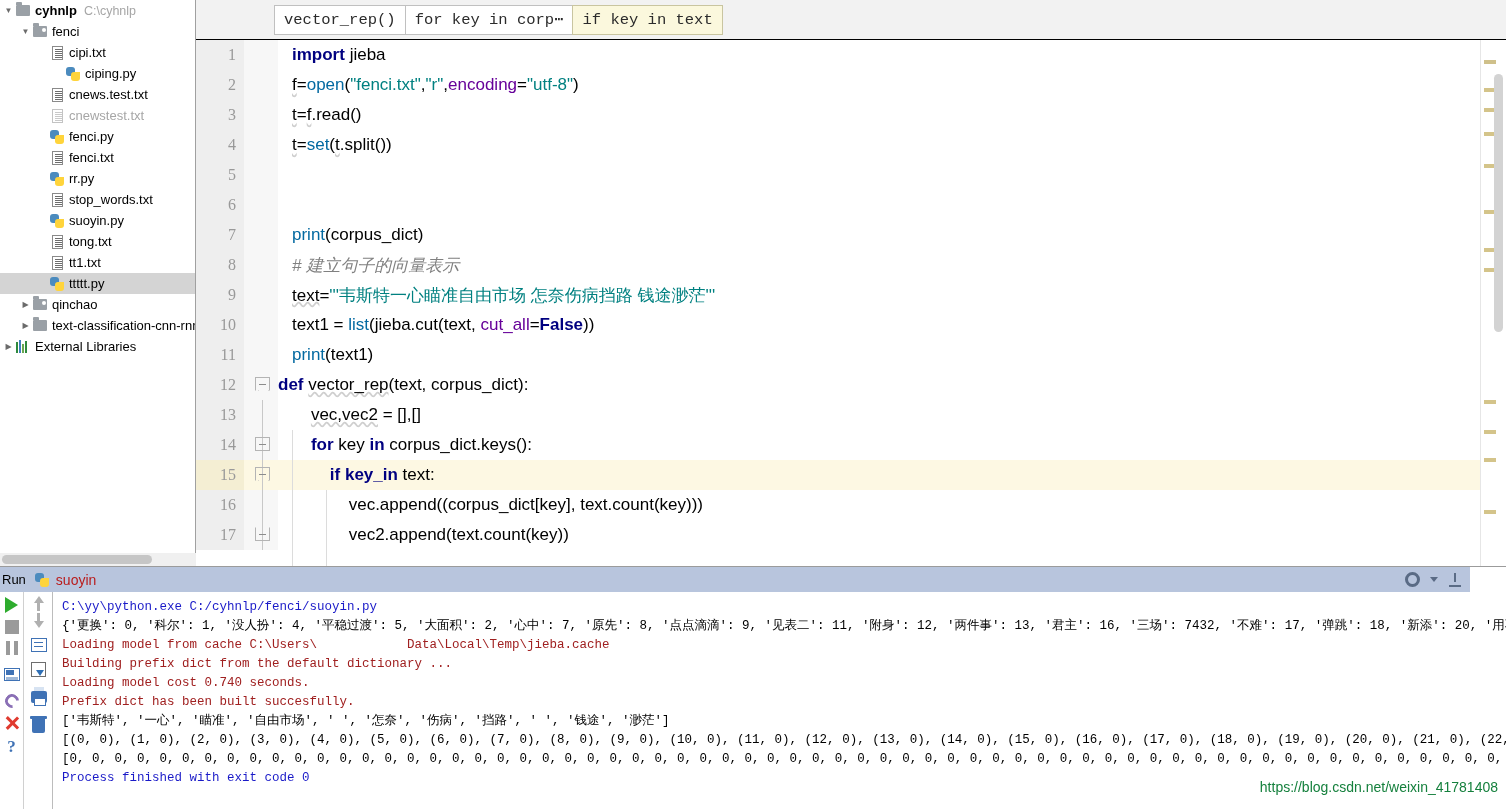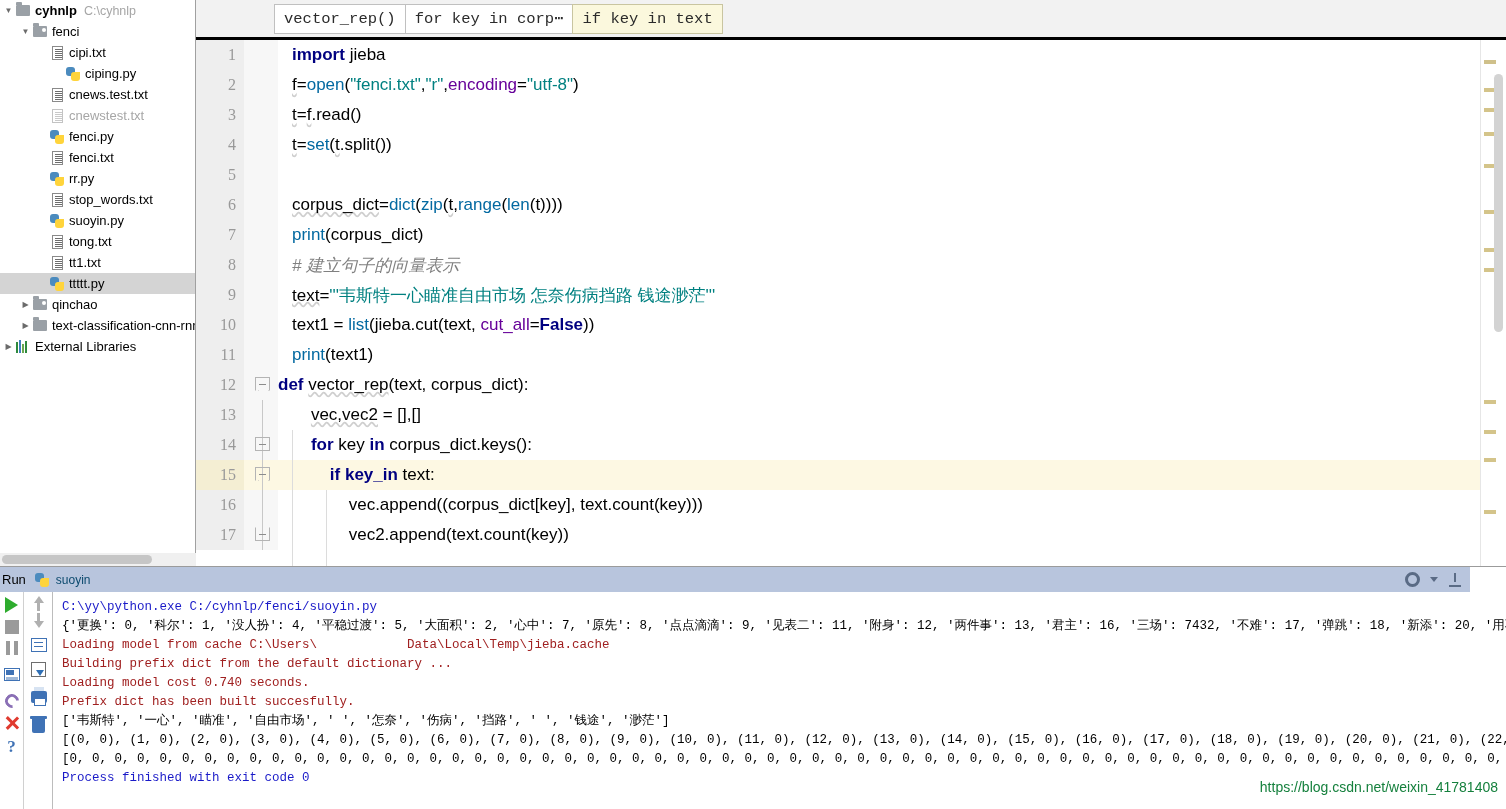--- a/index.html
+++ b/index.html
@@ -108,21 +108,21 @@
   
   #editor-panel {
     position: absolute; left: 196px; top: 0;
     width: 1310px; height: 566px;
     background: #ffffff;
   }
   #breadcrumb-bar {
     position: absolute; left: 0; top: 0;
     width: 1310px; height: 40px;
     background: #f2f2f2;
-    border-bottom: 3px solid #000000;
+    border-bottom: 1px solid #000000;
     display: flex; align-items: center;
     padding-left: 78px;
   }
   .crumb {
     height: 30px;
     border: 1px solid #c0c0c0;
     background: #ffffff;
     display: flex; align-items: center;
     padding: 0 9px;
     font-family: "Liberation Mono", monospace;
@@ -255,21 +255,21 @@
     position: absolute; left: 0; top: 0;
     width: 1470px; height: 25px;
     background: #b8c5dd;
     display: flex; align-items: center;
     padding-left: 2px;
   }
   #run-header .rh-title {
     font-size: 13px; color: #000000; margin-right: 9px;
   }
   #run-header .rh-cfg {
-    font-size: 12px; color: #0c4a6e;
+    font-size: 14px; color: #b91c1c;
   }
   #run-header .py-mini {
     width:14px; height:14px; position:relative; margin-right:7px;
   }
   #run-header .py-mini:before {
     content:""; position:absolute; left:0; top:0;
     width:9px; height:9px; background:#4b8bbe; border-radius:3px 3px 0 3px;
   }
   #run-header .py-mini:after {
     content:""; position:absolute; right:0; bottom:0;
@@ -591,21 +591,20 @@
         </div>
 
         <div class="code-row">
           <div class="gutter-num">5</div>
           <div class="fold-col"></div>
         </div>
 
         <div class="code-row">
           <div class="gutter-num">6</div>
           <div class="fold-col"></div>
-          <div class="code-text"><span class="wav">corpus_dict</span>=<span class="blt">dict</span>(<span class="blt">zip</span>(<span class="wav">t</span>,<span class="blt">range</span>(<span class="blt">len</span>(t))))</div>
         </div>
 
         <div class="code-row">
           <div class="gutter-num">7</div>
           <div class="fold-col"></div>
           <div class="code-text"><span class="blt">print</span>(corpus_dict)</div>
         </div>
 
         <div class="code-row">
           <div class="gutter-num">8</div>

